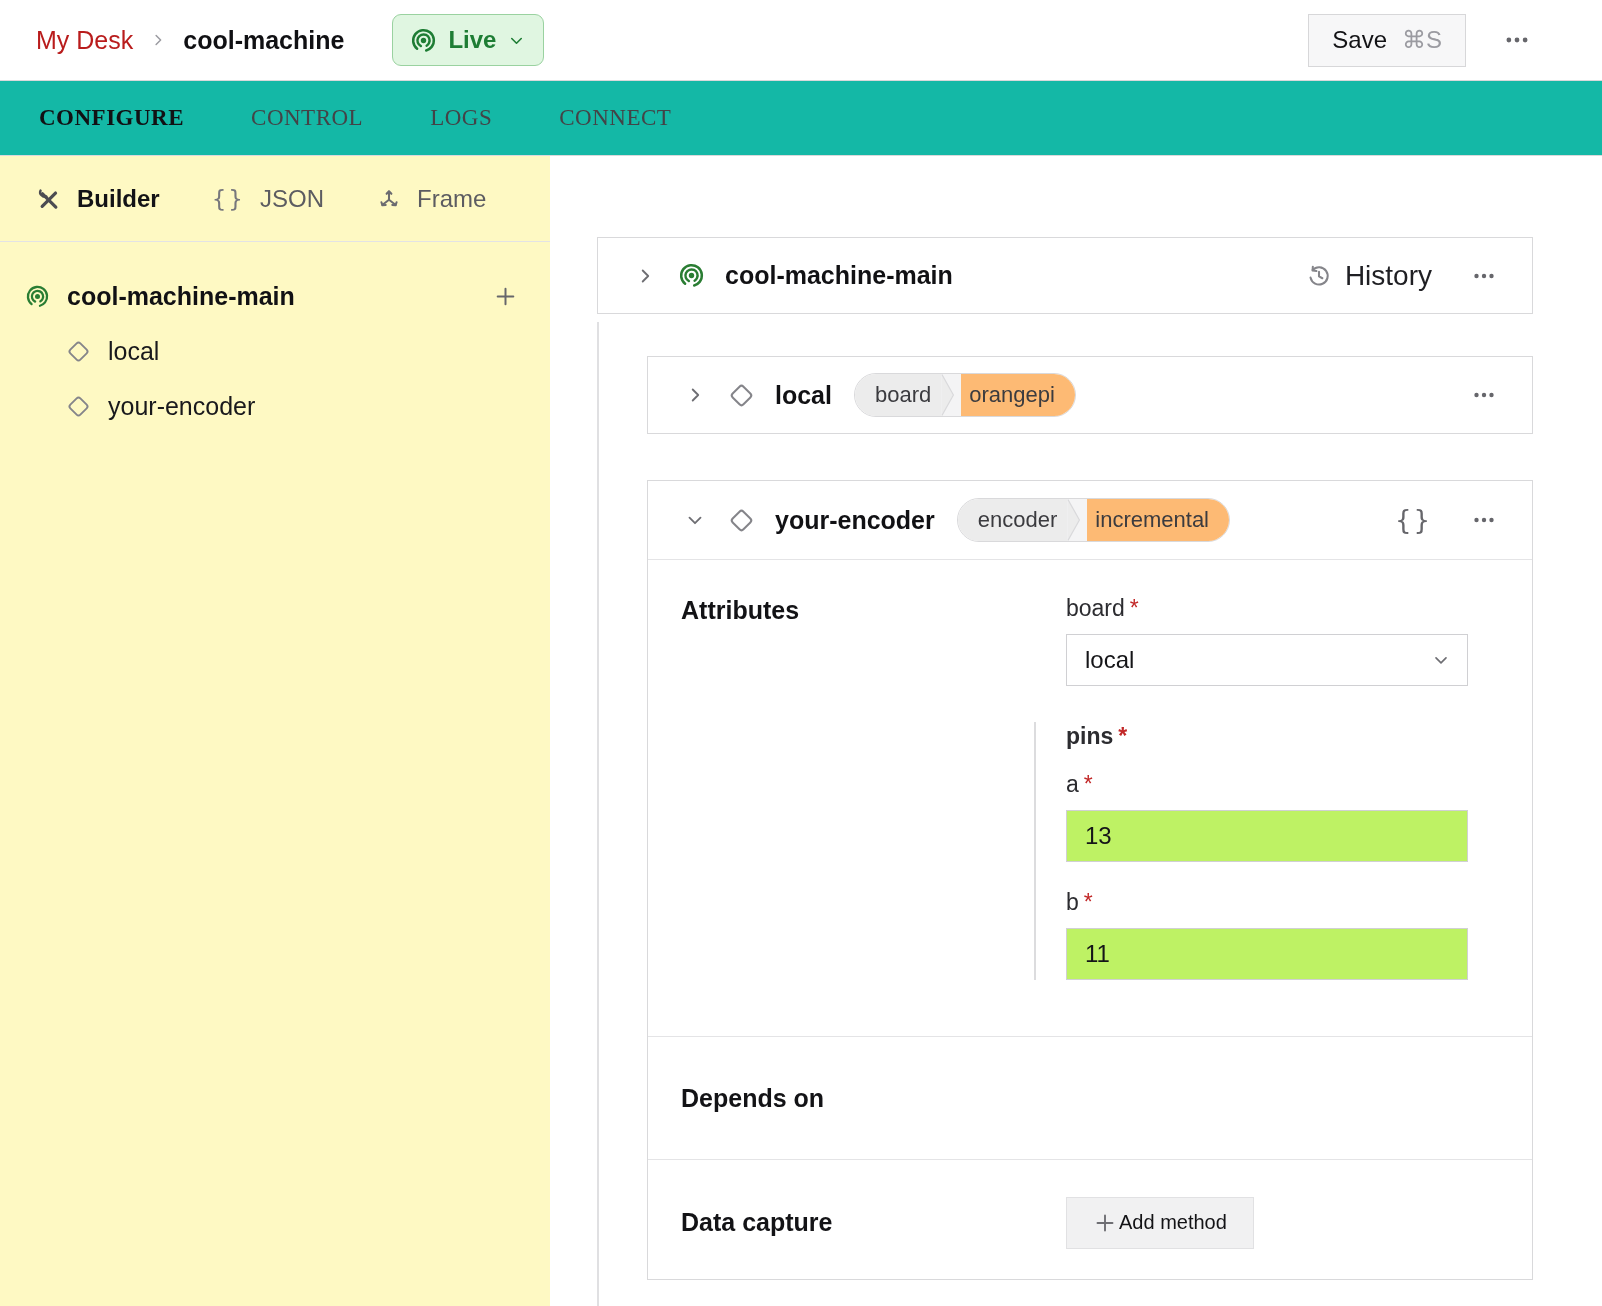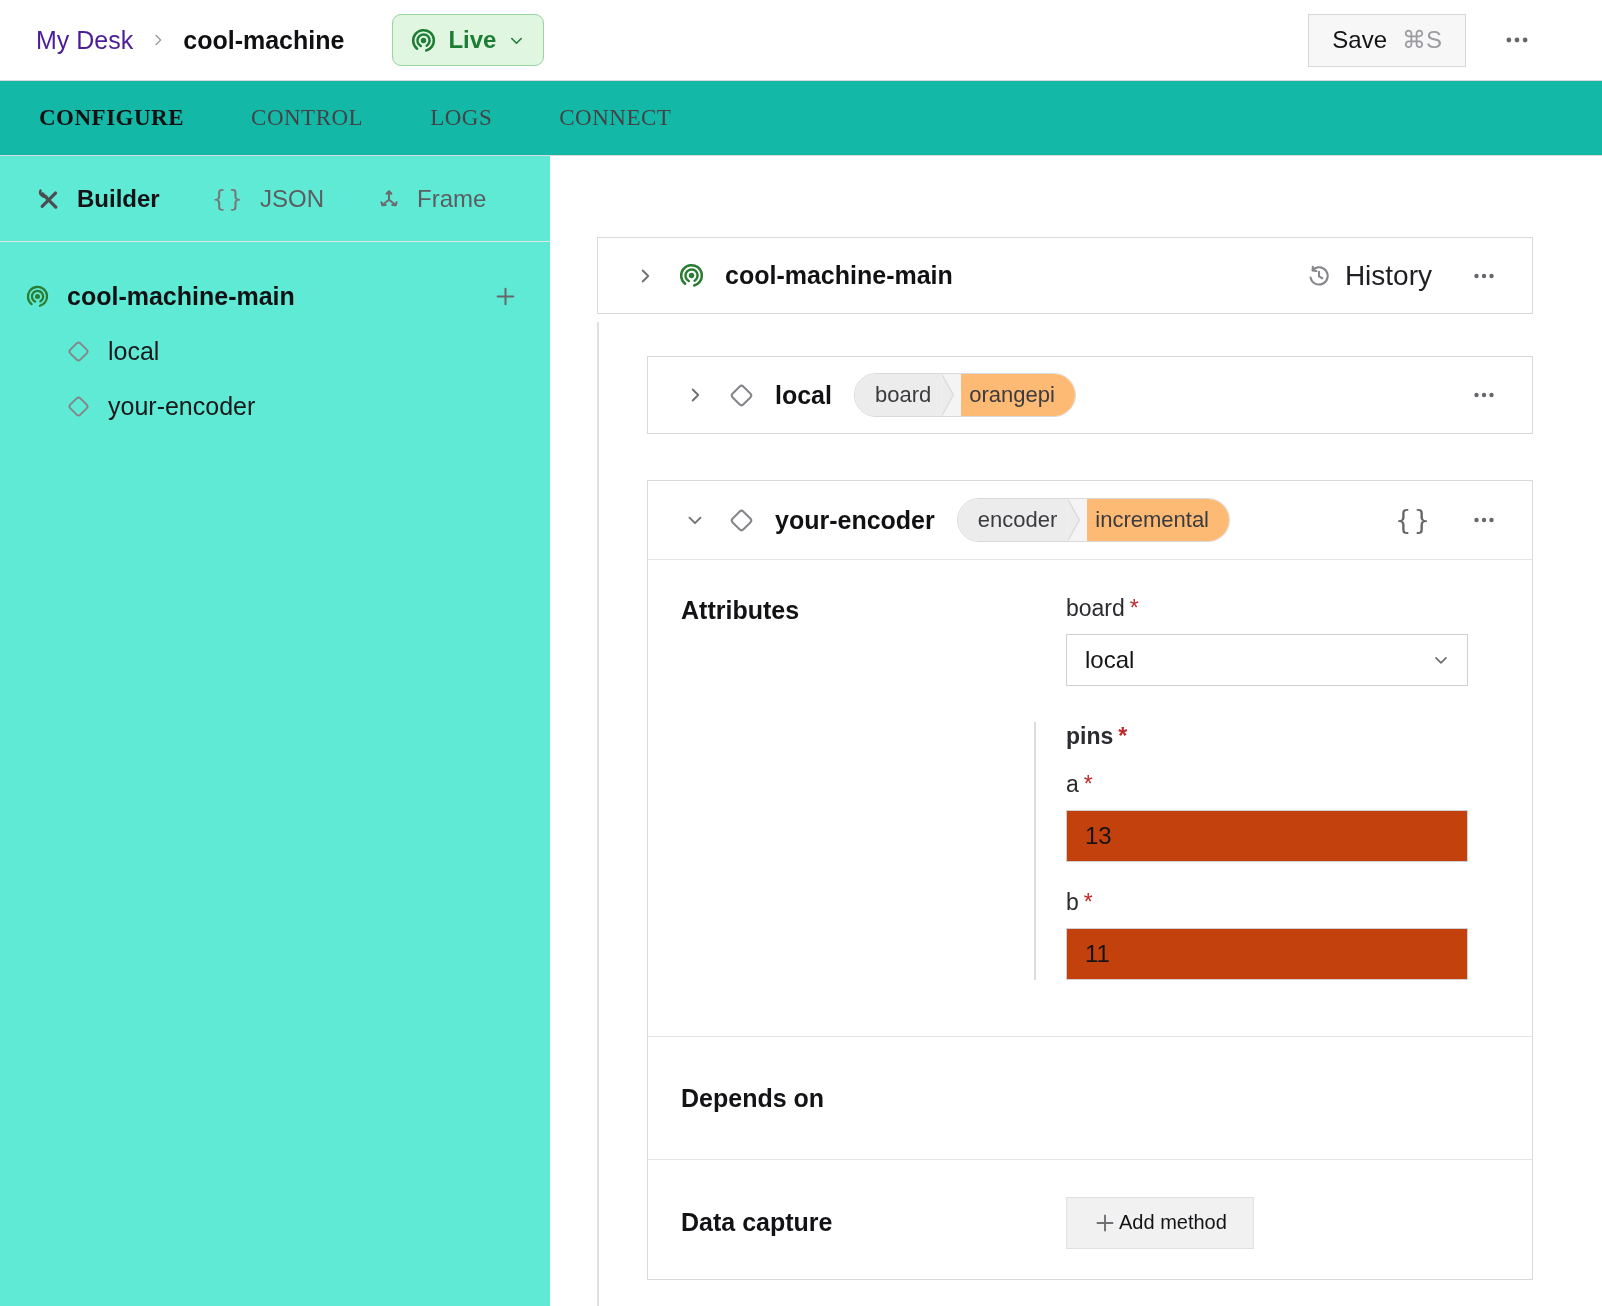--- a/index.html
+++ b/index.html
@@ -7,21 +7,21 @@
   body {
     position:relative; overflow:hidden; background:#fff;
     font-family:"Liberation Sans", sans-serif; color:#141417;
   }
   svg { display:block; }
 
   
   .header { position:absolute; top:0; left:0; width:1602px; height:80px;
     display:flex; align-items:center; padding:0 72px 0 36px; background:#fff; }
   .breadcrumb { display:flex; align-items:center; gap:16px; font-size:25px; }
-  .crumb-root { color:#4c1d95; cursor:pointer; }
+  .crumb-root { color:#b91c1c; cursor:pointer; }
   .crumb-sep { color:#9b9ba1; }
   .crumb-current { font-weight:bold; color:#101013; }
   .live-badge { margin-left:48px; display:flex; align-items:center; gap:11px;
     height:52px; padding:0 17px; background:#e0f6e1; border:1px solid #9ad2a0;
     border-radius:9px; color:#1e7d34; font-size:24px; font-weight:bold; cursor:pointer; }
   .spacer { flex:1; }
   .save-btn { height:53px; padding:0 23px; background:#f7f7f8; border:1px solid #d7d7d9;
     display:flex; align-items:center; gap:15px; font-size:24px; color:#131316; cursor:pointer; }
   .save-shortcut { color:#9b9ba1; }
   .icon-btn { border:none; background:transparent; color:#66666b; cursor:pointer; }
@@ -30,21 +30,21 @@
   
   .tabbar { position:absolute; top:80px; left:0; width:1602px; height:76px;
     background:#14b8a6; border-top:1px solid #d9d9db; border-bottom:1px solid #d9d9db;
     display:flex; align-items:center; padding-left:39px; gap:67px;
     font-family:Liberation Serif, serif; font-size:23px; letter-spacing:0.5px; }
   .tab { color:#434347; cursor:pointer; }
   .tab.active { color:#111114; font-weight:bold; }
 
   
   .sidebar { position:absolute; top:156px; left:0; width:560px; height:1150px;
-    background:#5eead4; border-right:2px solid #84cc16; }
+    background:#fef9c3; border-right:2px solid #84cc16; }
   .sidebar-toolbar { height:86px; border-bottom:1px solid #e3e3e5;
     display:flex; align-items:center; padding-left:36px; gap:52px; }
   .view-item { display:flex; align-items:center; gap:15px; font-size:24px; color:#5c5c61; cursor:pointer; }
   .view-item.active { color:#131316; }
   .view-item.active .view-label { font-weight:bold; }
   .braces-glyph { font-family:"DejaVu Sans", sans-serif; color:#77777c; font-size:23px; letter-spacing:2px; }
   .tree { padding-top:26px; }
   .tree-root-row { display:flex; align-items:center; height:56px; padding:0 40px 0 25px; cursor:pointer; }
   .tree-root-label { font-weight:bold; font-size:25px; margin-left:17px; flex:1; color:#111114; }
   .tree-child-row { display:flex; align-items:center; height:55px; padding-left:66px; gap:17px;
@@ -79,21 +79,21 @@
   .sec-attrs { padding-top:34px; padding-bottom:56px; }
   .sec-attrs .sec-label { padding-top:2px; }
   .field-col { width:402px; }
   .field-label { font-size:23px; line-height:28px; color:#2c2c30; }
   .field-label .req { color:#c22828; margin-left:5px; }
   .field-label.bold { font-weight:bold; }
   .select-box { margin-top:12px; height:52px; border:1px solid #d0d0d3; background:#fff;
     display:flex; align-items:center; justify-content:space-between;
     padding:0 16px 0 18px; font-size:24px; color:#151518; cursor:pointer; }
   .select-box .ph { color:#8b919c; }
-  .text-input { width:402px; height:52px; border:1px solid #d0d0d3; background:#c2410c;
+  .text-input { width:402px; height:52px; border:1px solid #d0d0d3; background:#bef264;
     font-family:"Liberation Sans", sans-serif; font-size:24px; color:#151518; padding:0 18px; }
   .pins-group { margin-top:36px; margin-left:-32px; border-left:2px solid #dcdcde; padding-left:30px; }
   .mt20 { margin-top:20px; } .mt26 { margin-top:26px; } .mt12 { margin-top:12px; }
   .sec-row { align-items:center; }
   .sec-depends { height:123px; }
   .sec-capture { height:126px; }
   .add-method-btn { height:52px; display:inline-flex; align-items:center; gap:2px; padding:0 26px;
     background:#f1f1f2; border:1px solid #e1e1e3; font-size:20px; color:#131316; cursor:pointer; }
   .add-method-btn .plus { color:#6e6e73; }
 </style>

